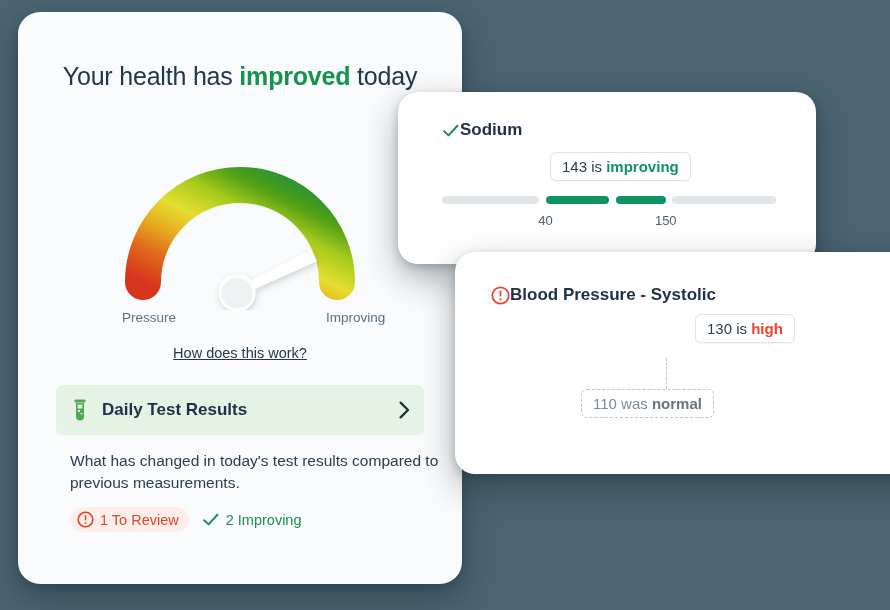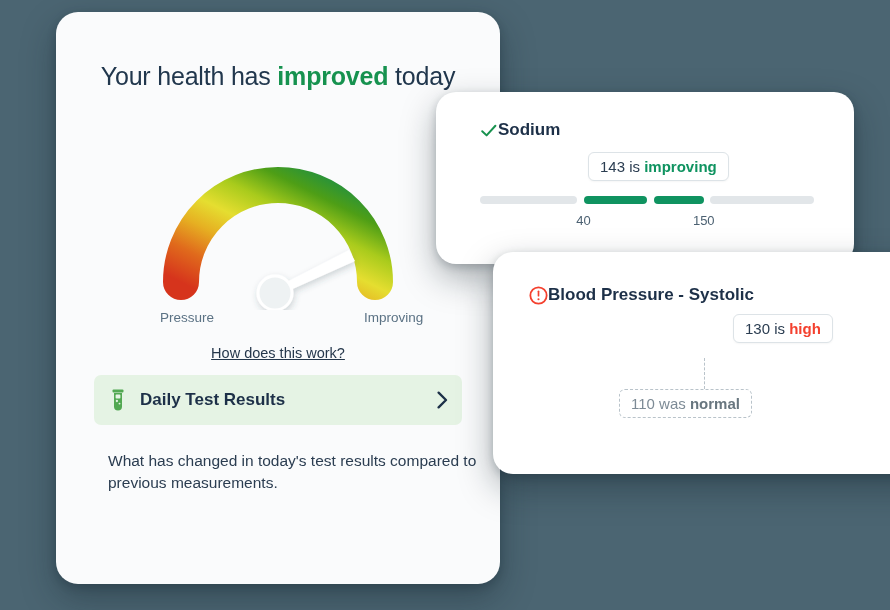--- a/index.html
+++ b/index.html
@@ -14,21 +14,20 @@
     overflow: hidden;
     position: relative;
   }
 
   
   .card {
     position: absolute;
     background: #fafbfc;
     border-radius: 22px;
     box-shadow: 0 14px 34px rgba(12, 26, 34, 0.34), 0 3px 10px rgba(12, 26, 34, 0.20);
-    margin-left: 38px;
   }
 
   #main-card {
     left: 18px;
     top: 12px;
     width: 444px;
     height: 572px;
   }
 
   #sodium-card {
@@ -105,21 +104,21 @@
     font-size: 14.5px;
     color: #25374b;
     text-decoration: underline;
     cursor: pointer;
   }
 
   
   #dtr-banner {
     position: absolute;
     left: 38px;
-    top: 363px;
+    top: 373px;
     width: 368px;
     height: 50px;
     background: #e5f3e4;
     border-radius: 7px;
     display: flex;
     align-items: center;
     padding: 0 14px;
     box-sizing: border-box;
     cursor: pointer;
   }
@@ -306,20 +305,36 @@
       <circle cx="11.5" cy="14.6" r="0.95" fill="#e5f3e4"></circle>
     </svg>
     <div id="dtr-title">Daily Test Results</div>
     <svg id="dtr-chevron" width="11" height="18" viewBox="0 0 11 18">
       <path d="M1.6 1.6 L9 9 L1.6 16.4" fill="none" stroke="#1d3048" stroke-width="2.3" stroke-linecap="round" stroke-linejoin="round"></path>
     </svg>
   </div>
 
   <div id="dtr-desc">What has changed in today's test results compared to previous measurements.</div>
 
+  <div id="badges">
+    <div class="badge" id="badge-review">
+      <svg width="17" height="17" viewBox="0 0 17 17">
+        <circle cx="8.5" cy="8.5" r="7.3" fill="none" stroke="#e0452c" stroke-width="1.6"></circle>
+        <rect x="7.75" y="4" width="1.5" height="5.4" rx="0.75" fill="#e0452c"></rect>
+        <circle cx="8.5" cy="11.9" r="0.95" fill="#e0452c"></circle>
+      </svg>
+      <span>1 To Review</span>
+    </div>
+    <div class="badge" id="badge-improving">
+      <svg width="18" height="17" viewBox="0 0 18 17">
+        <path d="M2.2 9.2 L6.6 13.4 L15.4 3.8" fill="none" stroke="#18924f" stroke-width="2" stroke-linecap="round" stroke-linejoin="round"></path>
+      </svg>
+      <span>2 Improving</span>
+    </div>
+  </div>
 </div>
 
 <div class="card" id="sodium-card">
   <div class="metric-head" id="sodium-head">
     <svg width="18" height="17" viewBox="0 0 18 17">
       <path d="M2.2 9.2 L6.6 13.4 L15.4 3.8" fill="none" stroke="#18924f" stroke-width="2" stroke-linecap="round" stroke-linejoin="round"></path>
     </svg>
     <span>Sodium</span>
   </div>
 

